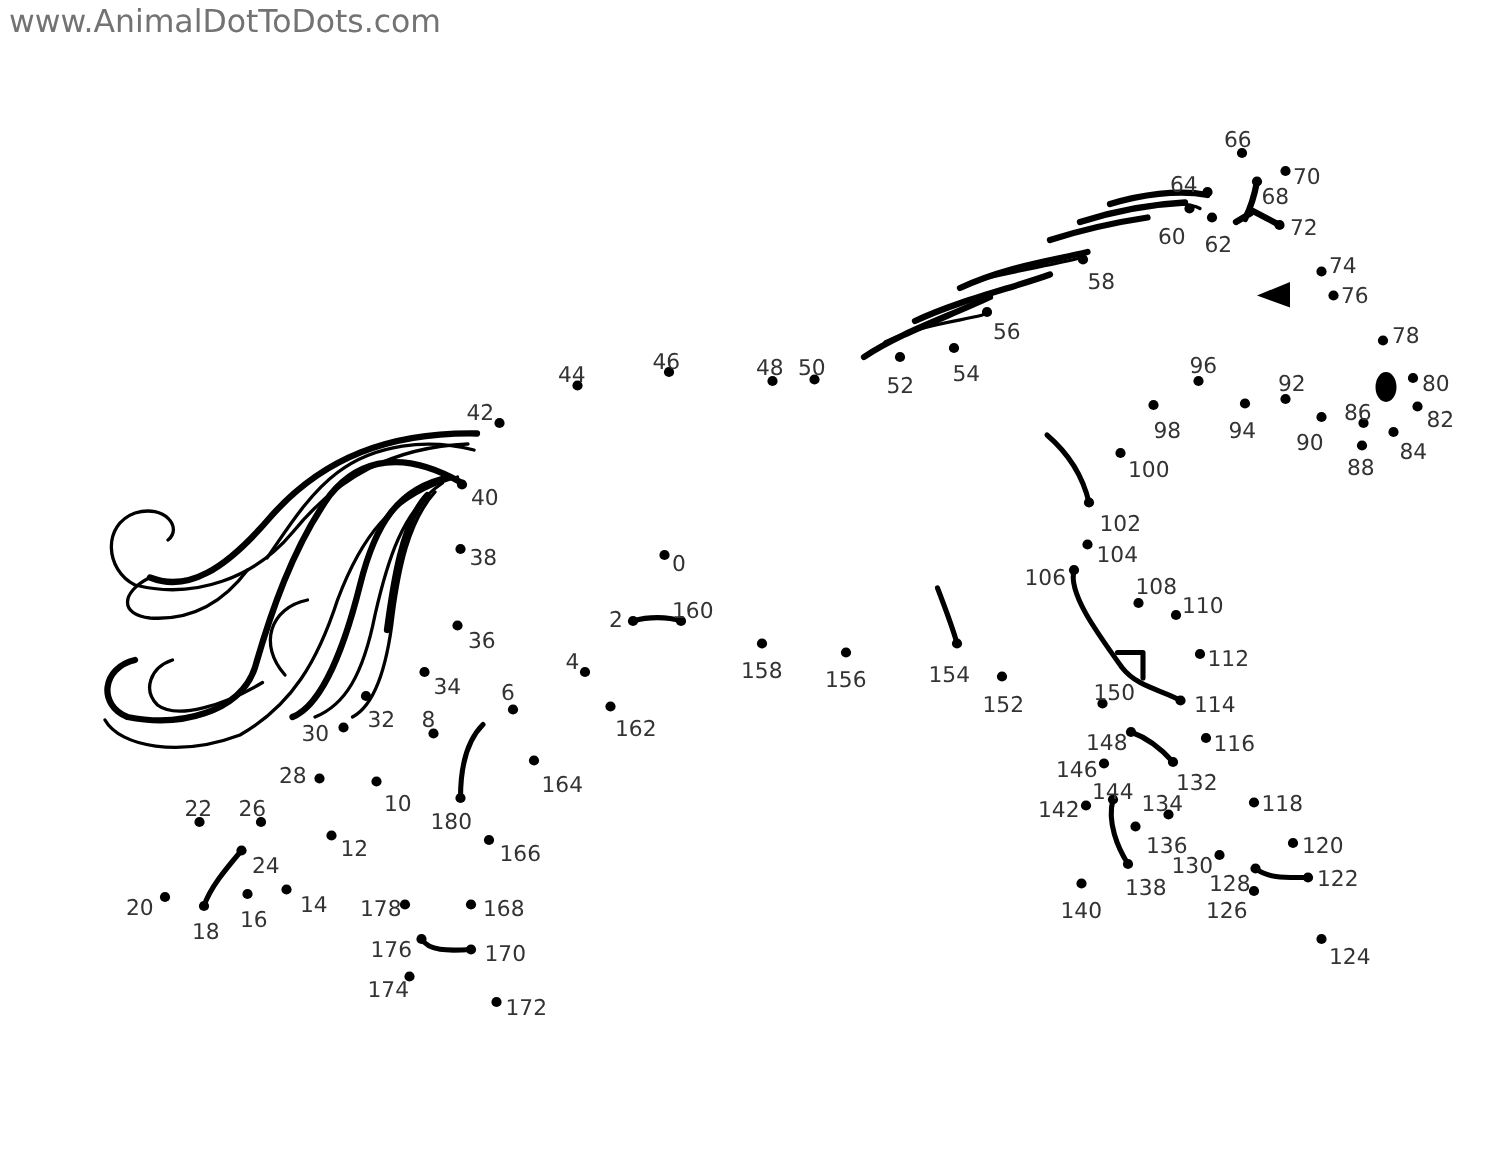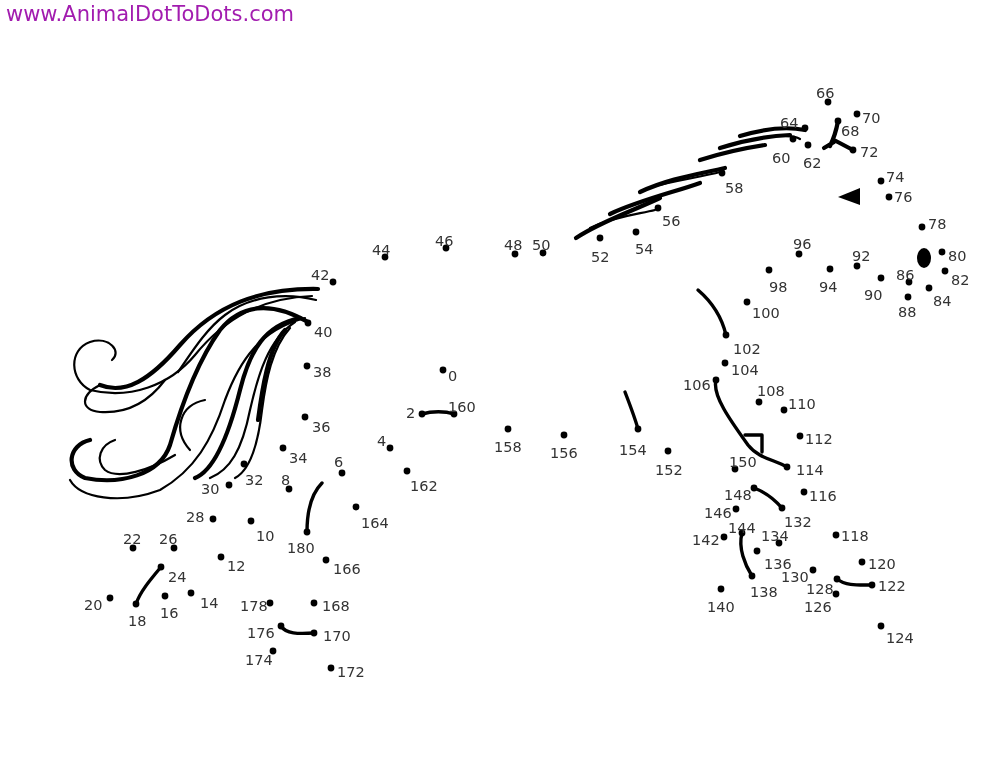--- a/index.html
+++ b/index.html
@@ -1,17 +1,17 @@
 <!DOCTYPE html>
 <html><head>
 <meta charset="utf-8">
 <style>
   html, body { margin:0; padding:0; background:#ffffff; }
   body { width:1000px; height:773px; position:relative; overflow:hidden; font-family:"DejaVu Sans", sans-serif; }
-  .site-url { position:absolute; left:6px; top:2px; font-size:21px; color:#a21caf; letter-spacing:0px; }
+  .site-url { position:absolute; left:6px; top:2px; font-size:21px; color:#737373; letter-spacing:0px; }
   svg.art { position:absolute; left:0; top:0; }
   .dot { fill:#000; }
   .num { font-family:"DejaVu Sans", sans-serif; font-size:14.5px; fill:#333; }
   .stroke { fill:none; stroke:#000; stroke-width:3.4; stroke-linecap:round; stroke-linejoin:round; }
   .hair { fill:none; stroke:#000; stroke-width:2.2; stroke-linecap:round; }
   .hairthick { fill:none; stroke:#000; stroke-width:4.2; stroke-linecap:round; }
 </style>
 </head>
 <body>
 

